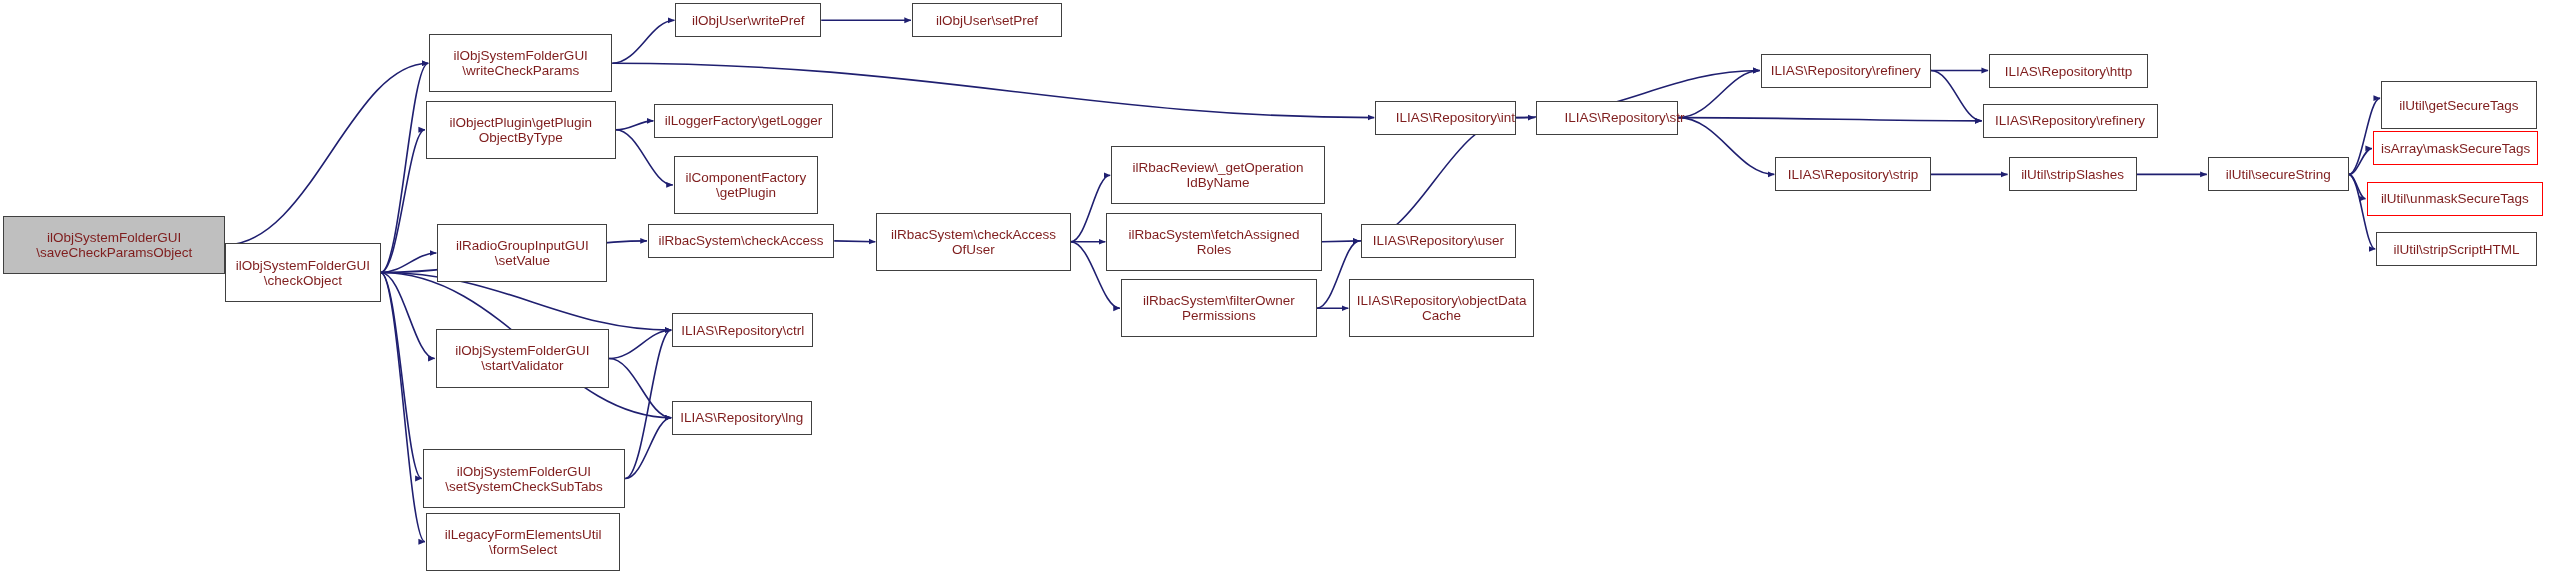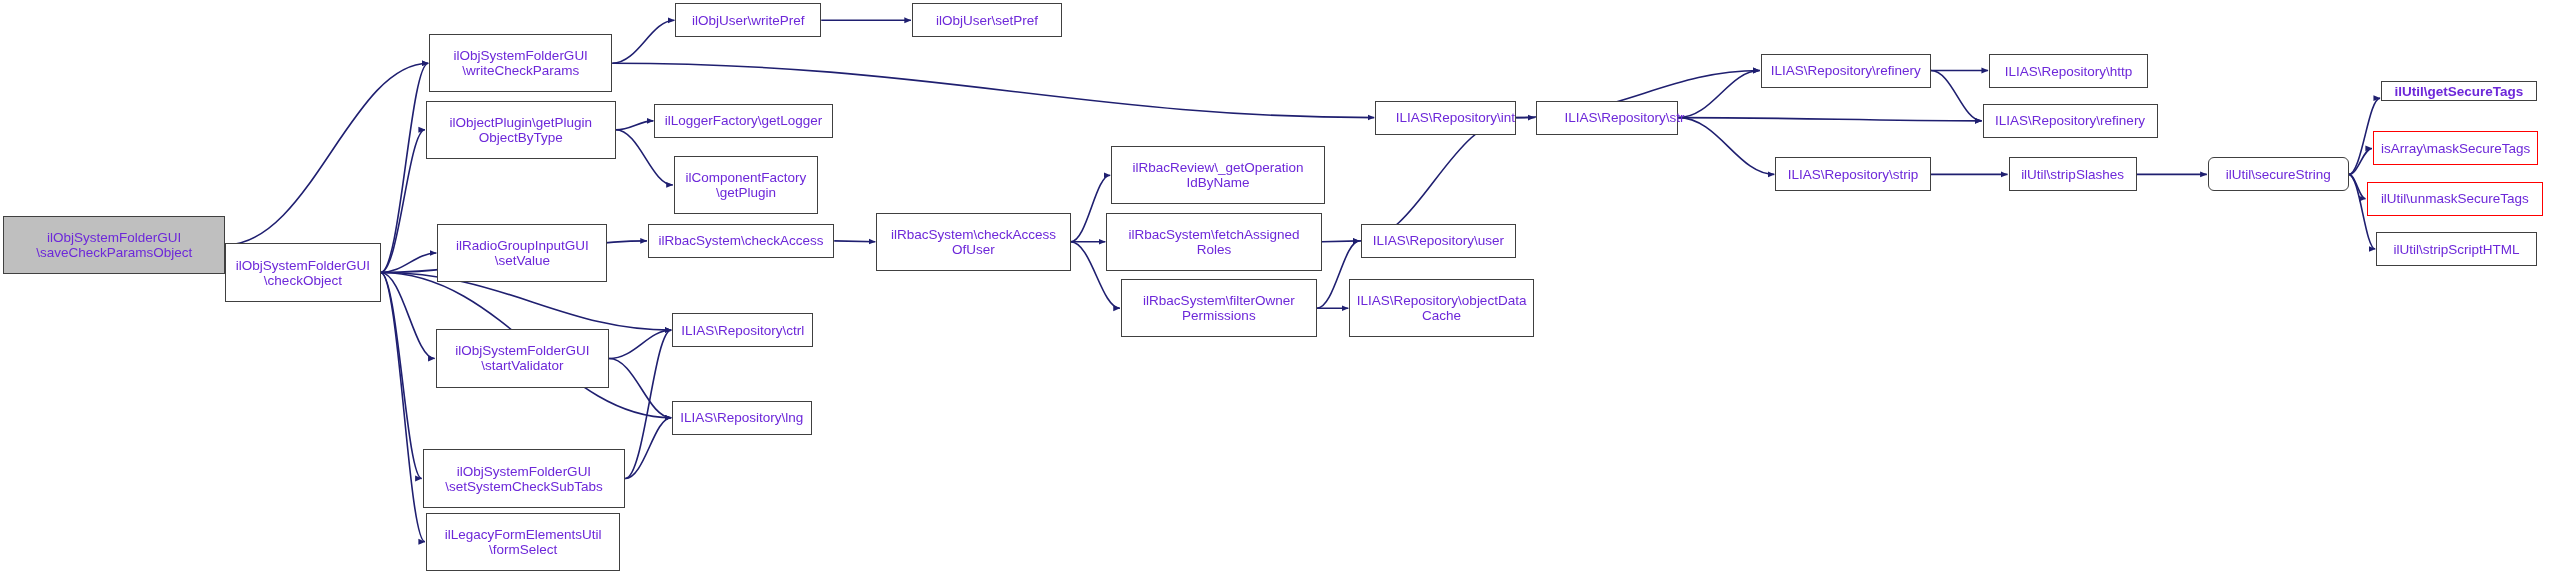--- a/index.html
+++ b/index.html
@@ -9,21 +9,21 @@
     background:#ffffff;
     font-family:"Liberation Sans", sans-serif;
     overflow:hidden;
   }
   #edges{position:absolute;left:0;top:0;width:2569px;height:571px;pointer-events:none;}
   .node{
     position:absolute;
     box-sizing:border-box;
     border:1px solid #404040;
     background:#ffffff;
-    color:#6d28d9;
+    color:#7f1d1d;
     display:flex;
     align-items:center;
     justify-content:center;
     text-align:center;
     font-size:13.5px;
     line-height:15px;
     white-space:pre;
     letter-spacing:0px;
   }
   .node.root{background:#bfbfbf;border-color:#404040;}
@@ -118,19 +118,19 @@
       <div class="node" style="left: 1375.21px; top: 100.574px; width: 140.922px; height: 34.0653px; text-align: right;"><span>ILIAS\Repository\int</span></div>
       <div class="node" style="left: 1360.63px; top: 223.858px; width: 155.501px; height: 34.0653px;"><span>ILIAS\Repository\user</span></div>
       <div class="node" style="left: 1349.29px; top: 279.011px; width: 184.657px; height: 58.3977px;"><span>ILIAS\Repository\objectData
 Cache</span></div>
       <div class="node" style="left: 1535.57px; top: 100.574px; width: 142.542px; height: 34.0653px; padding-left: 28px;"><span>ILIAS\Repository\str</span></div>
       <div class="node" style="left: 1760.72px; top: 53.5312px; width: 170.079px; height: 34.0653px;"><span>ILIAS\Repository\refinery</span></div>
       <div class="node" style="left: 1775.3px; top: 157.349px; width: 155.501px; height: 34.0653px;"><span>ILIAS\Repository\strip</span></div>
       <div class="node" style="left: 1989.11px; top: 54px; width: 159px; height: 34.0653px;"><span>ILIAS\Repository\http</span></div>
       <div class="node" style="left: 1982.63px; top: 103.818px; width: 174.938px; height: 34.0653px;"><span>ILIAS\Repository\refinery</span></div>
       <div class="node" style="left: 2008.55px; top: 157.349px; width: 127.964px; height: 34.0653px;"><span>ilUtil\stripSlashes</span></div>
-      <div class="node" style="left: 2207.78px; top: 157.349px; width: 140.922px; height: 34.0653px; border-radius: 6px;"><span>ilUtil\secureString</span></div>
-      <div class="node" style="left: 2381.1px; top: 81.108px; width: 155.501px; height: 20px; font-weight: bold;"><span>ilUtil\getSecureTags</span></div>
+      <div class="node" style="left: 2207.78px; top: 157.349px; width: 140.922px; height: 34.0653px;"><span>ilUtil\secureString</span></div>
+      <div class="node" style="left: 2381.1px; top: 81.108px; width: 155.501px; height: 48px;"><span>ilUtil\getSecureTags</span></div>
       <div class="node red" style="left: 2373px; top: 131.395px; width: 165.219px; height: 34.0653px;"><span>isArray\maskSecureTags</span></div>
       <div class="node red" style="left: 2366.53px; top: 181.682px; width: 176.558px; height: 34.0653px;"><span>ilUtil\unmaskSecureTags</span></div>
       <div class="node" style="left: 2376.24px; top: 231.969px; width: 160.36px; height: 34.0653px;"><span>ilUtil\stripScriptHTML</span></div>
     </div>
 </div>
 
 </body></html>

